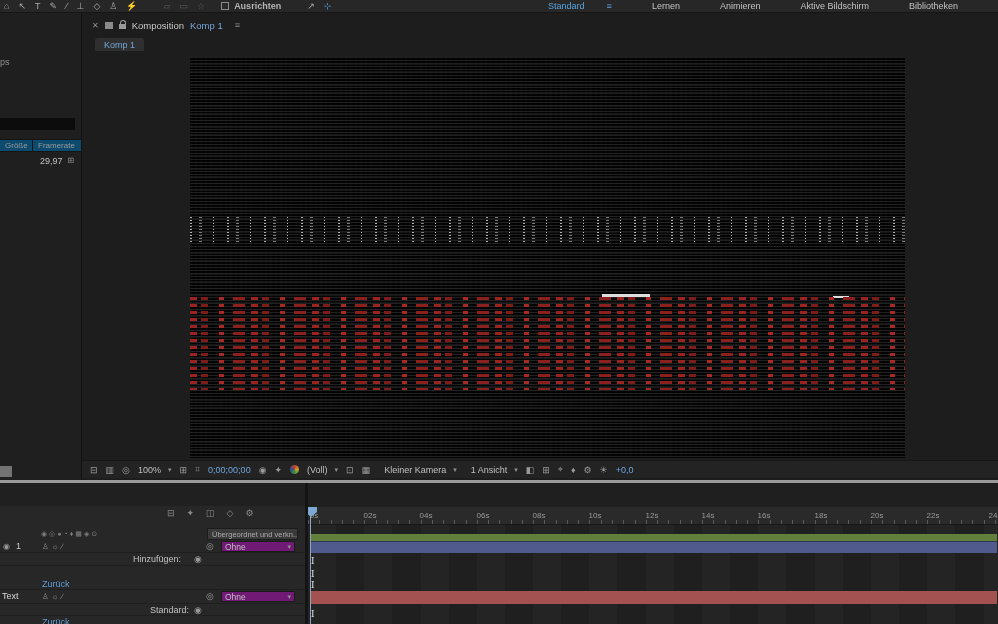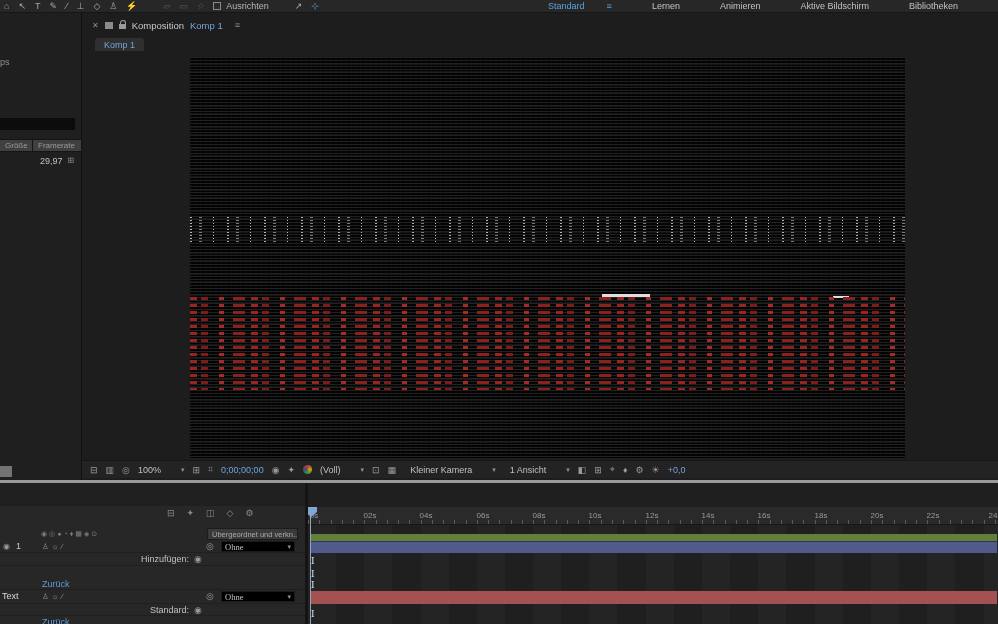--- a/index.html
+++ b/index.html
@@ -8,21 +8,21 @@
        -webkit-user-select:none;user-select:none;}
   .abs{position:absolute;}
 
   
   .topbar{left:0;top:0;width:998px;height:13px;background:#272727;display:flex;align-items:center;
           padding-left:4px;box-sizing:border-box;border-bottom:1px solid #161616;}
   .tools{display:flex;gap:9px;align-items:center;}
   .ticon{color:#a9a9a9;font-size:9px;line-height:13px;cursor:default;}
   .dim .ticon{color:#5c5c5c;}
   .dim{margin-left:26px;}
-  .alignbox{display:flex;align-items:center;gap:5px;margin-left:8px;color:#b5b5b5;}
+  .alignbox{display:flex;align-items:center;gap:5px;margin-left:16px;color:#b5b5b5;font-weight:bold;}
   .cb{width:8px;height:8px;border:1px solid #8a8a8a;box-sizing:border-box;background:#2a2a2a;}
   .right2{margin-left:26px;}
   .blueicon{color:#57a3e0 !important;}
   .workspaces{margin-left:auto;display:flex;align-items:center;gap:40px;padding-right:40px;}
   .ws{color:#c2c2c2;}
   .ws.active{color:#57a3e0;}
   .wsmenu{color:#57a3e0;margin-left:-18px;}
 
   
   .tabrow{left:82px;top:13px;width:916px;height:24px;display:flex;align-items:center;gap:6px;
@@ -36,21 +36,21 @@
   .tcomp{color:#74a5d8;font-size:9.5px;}
   .tmenu{color:#8f8f8f;margin-left:6px;}
   .navtab{left:95px;top:38px;height:13px;background:#2f2f2f;border-radius:3px 3px 0 0;
           display:flex;align-items:center;padding:0 9px;}
   .navtab span{color:#74a5d8;font-size:9px;}
 
   
   .leftpanel{left:0;top:13px;width:82px;height:467px;background:#1f1f1f;border-right:1px solid #121212;box-sizing:border-box;}
   .frag{color:#8f8f8f;}
   .darkblock{background:#0c0c0c;}
-  .cols{display:flex;height:13px;background:#404040;border-top:1px solid #151515;border-bottom:1px solid #151515;box-sizing:border-box;}
+  .cols{display:flex;height:13px;background:#0c4a6e;border-top:1px solid #151515;border-bottom:1px solid #151515;box-sizing:border-box;}
   .colh{font-size:8px;color:#9a9a9a;border-right:1px solid #151515;padding:1px 0 0 5px;box-sizing:border-box;white-space:nowrap;overflow:hidden;}
   .valrow{display:flex;align-items:center;gap:5px;padding-left:40px;box-sizing:border-box;}
   .fps{color:#c0c0c0;}
   .treeicon{color:#8f8f8f;font-size:8px;}
   .nub{background:#737373;}
 
   
   .viewer{left:190px;top:57px;width:715px;height:401px;background:#020202;overflow:hidden;}
   .scan{position:absolute;left:0;top:0;right:0;bottom:0;
         background-image:
@@ -70,21 +70,21 @@
                                     #7e1c19 11px 18px, transparent 18px 29px,
                                     #a82a25 29px 34px, transparent 34px 43px,
                                     #8c201d 43px 55px, transparent 55px 61px);
         -webkit-mask-image:repeating-linear-gradient(180deg,#000 0 3px, transparent 3px 7px);
         mask-image:repeating-linear-gradient(180deg,#000 0 3px, transparent 3px 7px);}
 
   
   .statusbar{left:82px;top:460px;width:916px;height:18px;background:#232323;display:flex;align-items:center;
              gap:8px;padding:0 8px;box-sizing:border-box;border-top:1px solid #161616;}
   .sic{color:#9a9a9a;font-size:9px;}
-  .dd{display:flex;align-items:center;gap:20px;color:#c0c0c0;cursor:default;}
+  .dd{display:flex;align-items:center;gap:7px;color:#c0c0c0;cursor:default;}
   .chev{color:#8f8f8f;font-size:7px;}
   .timeblue{color:#6ea6dd;}
   .swatch{width:9px;height:9px;border-radius:50%;
           background:conic-gradient(#c23b2e,#c2a02e,#3f8f3a,#33518f,#c23b2e);}
 
   
   .divider{left:0;top:480px;width:998px;height:3px;background:#9a9a9a;}
 
   
   .tl-left{left:0;top:483px;width:308px;height:141px;background:#272727;border-right:3px solid #141414;box-sizing:border-box;}
@@ -94,22 +94,22 @@
   .tl-colicons{display:flex;gap:2px;}
   .tl-colicons span{color:#7d7d7d;font-size:7px;}
   .parenthdr{background:#3a3a3a;border:1px solid #1c1c1c;box-sizing:border-box;
              font-size:7.5px;color:#aaa;white-space:nowrap;overflow:hidden;padding:1px 0 0 4px;}
   .row{left:0;width:305px;border-bottom:1px solid #1f1f1f;box-sizing:border-box;}
   .licon{color:#9a9a9a;font-size:8px;top:2px;}
   .lnum{color:#c8c8c8;top:1px;}
   .switches{display:flex;gap:3px;top:2px;}
   .switches span{color:#8f8f8f;font-size:7.5px;}
   .pick{color:#9a9a9a;font-size:9px;top:1px;}
-  .dd2{top:1px;height:11px;background:#000000;border:1px solid #1a1a1a;box-sizing:border-box;
-       display:flex;align-items:center;justify-content:space-between;padding:0 3px;font-family:Liberation Serif, serif;}
+  .dd2{top:1px;height:11px;background:#701a75;border:1px solid #1a1a1a;box-sizing:border-box;
+       display:flex;align-items:center;justify-content:space-between;padding:0 3px;}
   .dd2 span:first-child{color:#c0c0c0;font-size:8.5px;}
   .addlbl{color:#c0c0c0;top:1px;}
   .addbtn{color:#9a9a9a;top:1px;}
   .normal{color:#c0c0c0;top:1px;}
   .back{color:#5f9bd6;top:1px;}
   .tlabel{color:#d8d8d8;top:1px;}
 
   .tl-right{left:308px;top:483px;width:690px;height:141px;background:#1f1f1f;overflow:hidden;}
   .ruler{left:0;top:24px;width:690px;height:18px;background:#2a2a2a;border-bottom:1px solid #171717;box-sizing:border-box;}
   .rlab{position:absolute;top:4px;transform:translateX(-50%);color:#9a9a9a;font-size:8px;}
@@ -270,21 +270,21 @@
         <span>∕</span>
       </div>
       <span class="pick abs" style="left:206px">◎</span>
       <div class="dd2 abs" style="left:221px;width:74px">
         <span>Ohne</span>
         <span class="chev">▾</span>
       </div>
     </div>
 
     <div class="row abs" style="top:70px;height:13px">
-      <span class="addlbl abs" style="right:116px">Hinzufügen:</span>
+      <span class="addlbl abs" style="right:124px">Hinzufügen:</span>
       <span class="addbtn abs" style="left:194px">◉</span>
     </div>
 
 
     <div class="row abs" style="top:95px;height:12px">
       <span class="back abs" style="left:42px">Zurück</span>
     </div>
 
     <div class="row abs" style="top:107px;height:14px">
       <span class="tlabel abs" style="left:2px">Text</span>

